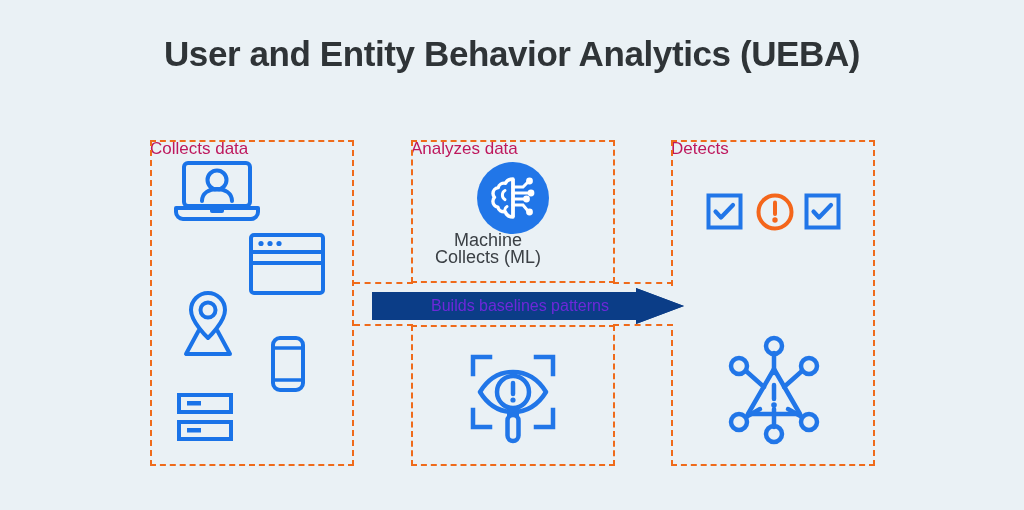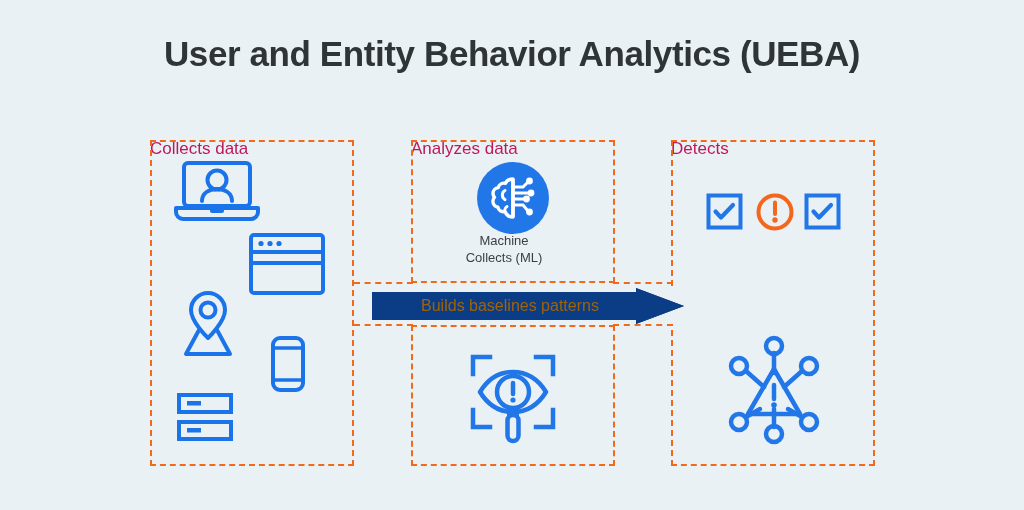--- a/index.html
+++ b/index.html
@@ -107,24 +107,25 @@
   .arrow-wrap svg { display: block; }
   .arrow-label {
     position: absolute;
     left: 372px;
     top: 288px;
     width: 276px;
     height: 36px;
     display: flex;
     align-items: center;
     justify-content: center;
-    color: #a16207;
+    color: #6d28d9;
     font-size: 16px;
     line-height: 20px;
     pointer-events: none;
+    padding-left: 10px;
   }
 
   
   .flags-text {
     position: absolute;
     left: 690px;
     top: 283px;
     width: 166px;
     text-align: center;
     color: #f4661b;
@@ -145,25 +146,25 @@
   .ic-phone    { left: 270px; top: 335px; }
   .ic-server   { left: 176px; top: 392px; }
 
   
   .ic-ml       { left: 477px; top: 162px; }
   .ic-eye      { left: 469px; top: 352px; }
 
   
   .ml-caption {
     position: absolute;
-    left: 431px;
+    left: 415px;
     top: 232px;
     width: 146px;
     text-align: center;
-    font-size: 13px;
+    font-size: 18px;
     line-height: 17px;
     color: #3b4045;
   }
 
   
   .ic-check1   { left: 706px; top: 193px; }
   .ic-warn     { left: 756px; top: 193px; }
   .ic-check2   { left: 804px; top: 193px; }
   .ic-network  { left: 726px; top: 335px; }
 </style>

